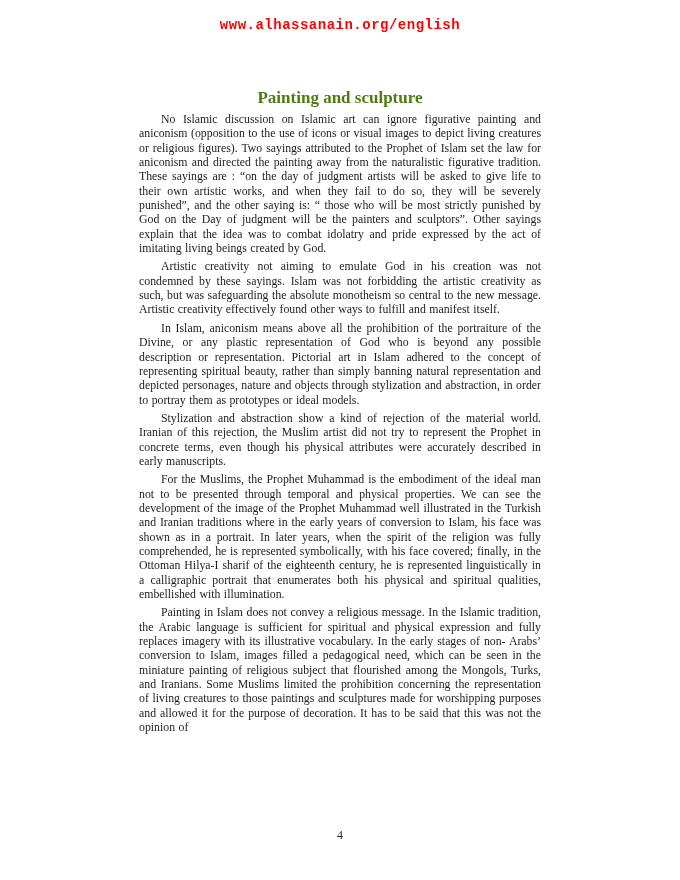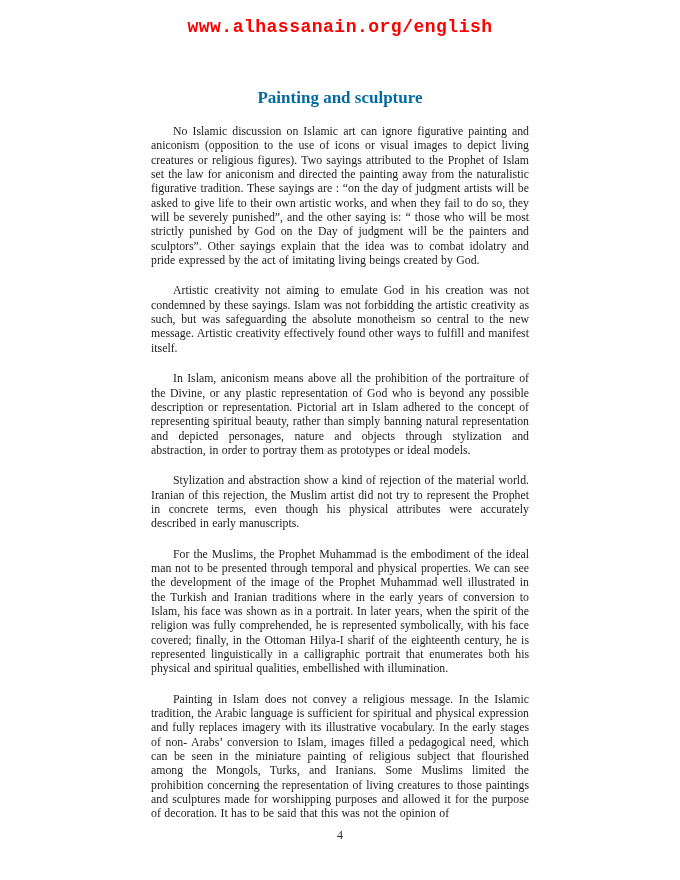--- a/index.html
+++ b/index.html
@@ -16,41 +16,41 @@
     font-family: "Liberation Serif", serif;
   }
   .site-header {
     position: absolute;
     top: 17px;
     left: 0;
     width: 100%;
     text-align: center;
     font-family: "Liberation Mono", monospace;
     font-weight: bold;
-    font-size: 18px;
+    font-size: 14px;
     letter-spacing: 0.5px;
     color: #ff0000;
   }
   .content {
     position: absolute;
     top: 88px;
     left: 135px;
     width: 410px;
   }
   .doc-title {
     margin: 0 0 2px 0;
     text-align: center;
     font-family: "Liberation Serif", serif;
     font-weight: bold;
     font-size: 17px;
     line-height: 20px;
-    color: #0369a1;
+    color: #4d7c0f;
   }
   .content p {
-    margin: 16px;
+    margin: 4px;
     text-align: justify;
     text-indent: 22px;
     font-size: 11.8px;
     line-height: 14.35px;
     color: #1c1c1c;
     word-spacing: 0.5px;
   }
   .page-number {
     position: absolute;
     top: 828px;

